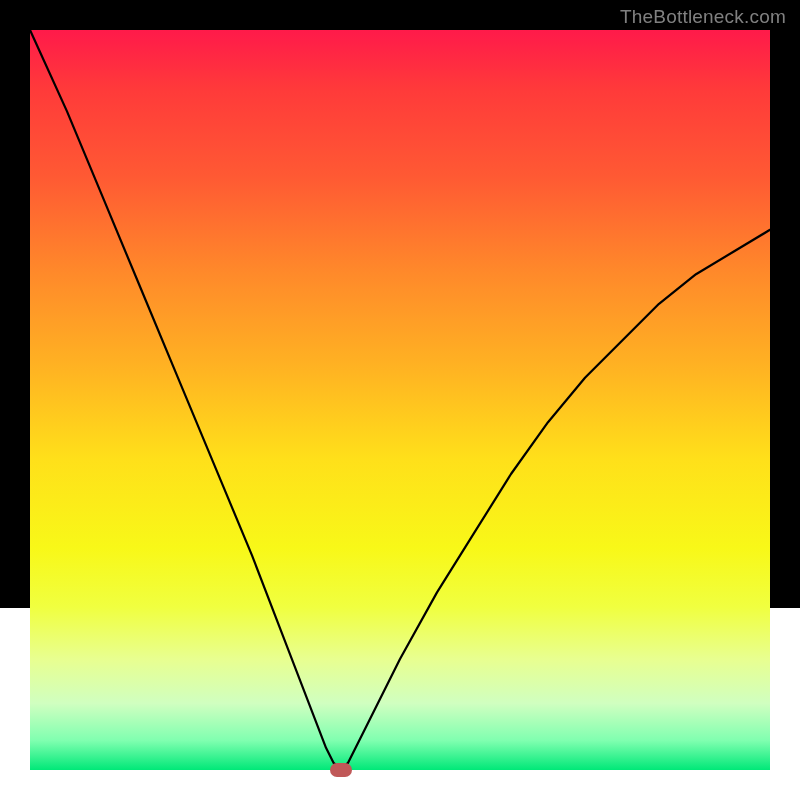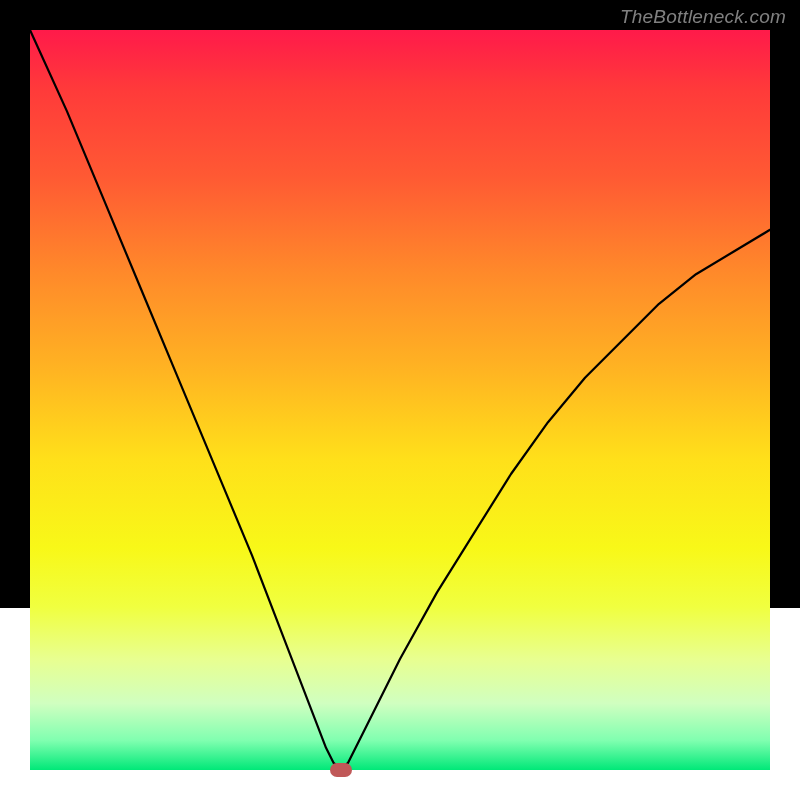--- a/index.html
+++ b/index.html
@@ -2,21 +2,20 @@
 <html><head>
 <meta charset="utf-8">
 <style>
   * { margin: 0; padding: 0; box-sizing: border-box; }
   html, body { width: 800px; height: 800px; overflow: hidden; }
   .container {
     width: 800px;
     height: 608px;
     background: #000;
     position: relative;
-    font-style: italic;
   }
   .plot-area {
     position: absolute;
     left: 30px;
     top: 30px;
     width: 740px;
     height: 740px;
     background: linear-gradient(to bottom,
       #ff1a4a 0%,
       #ff3a3a 8%,

